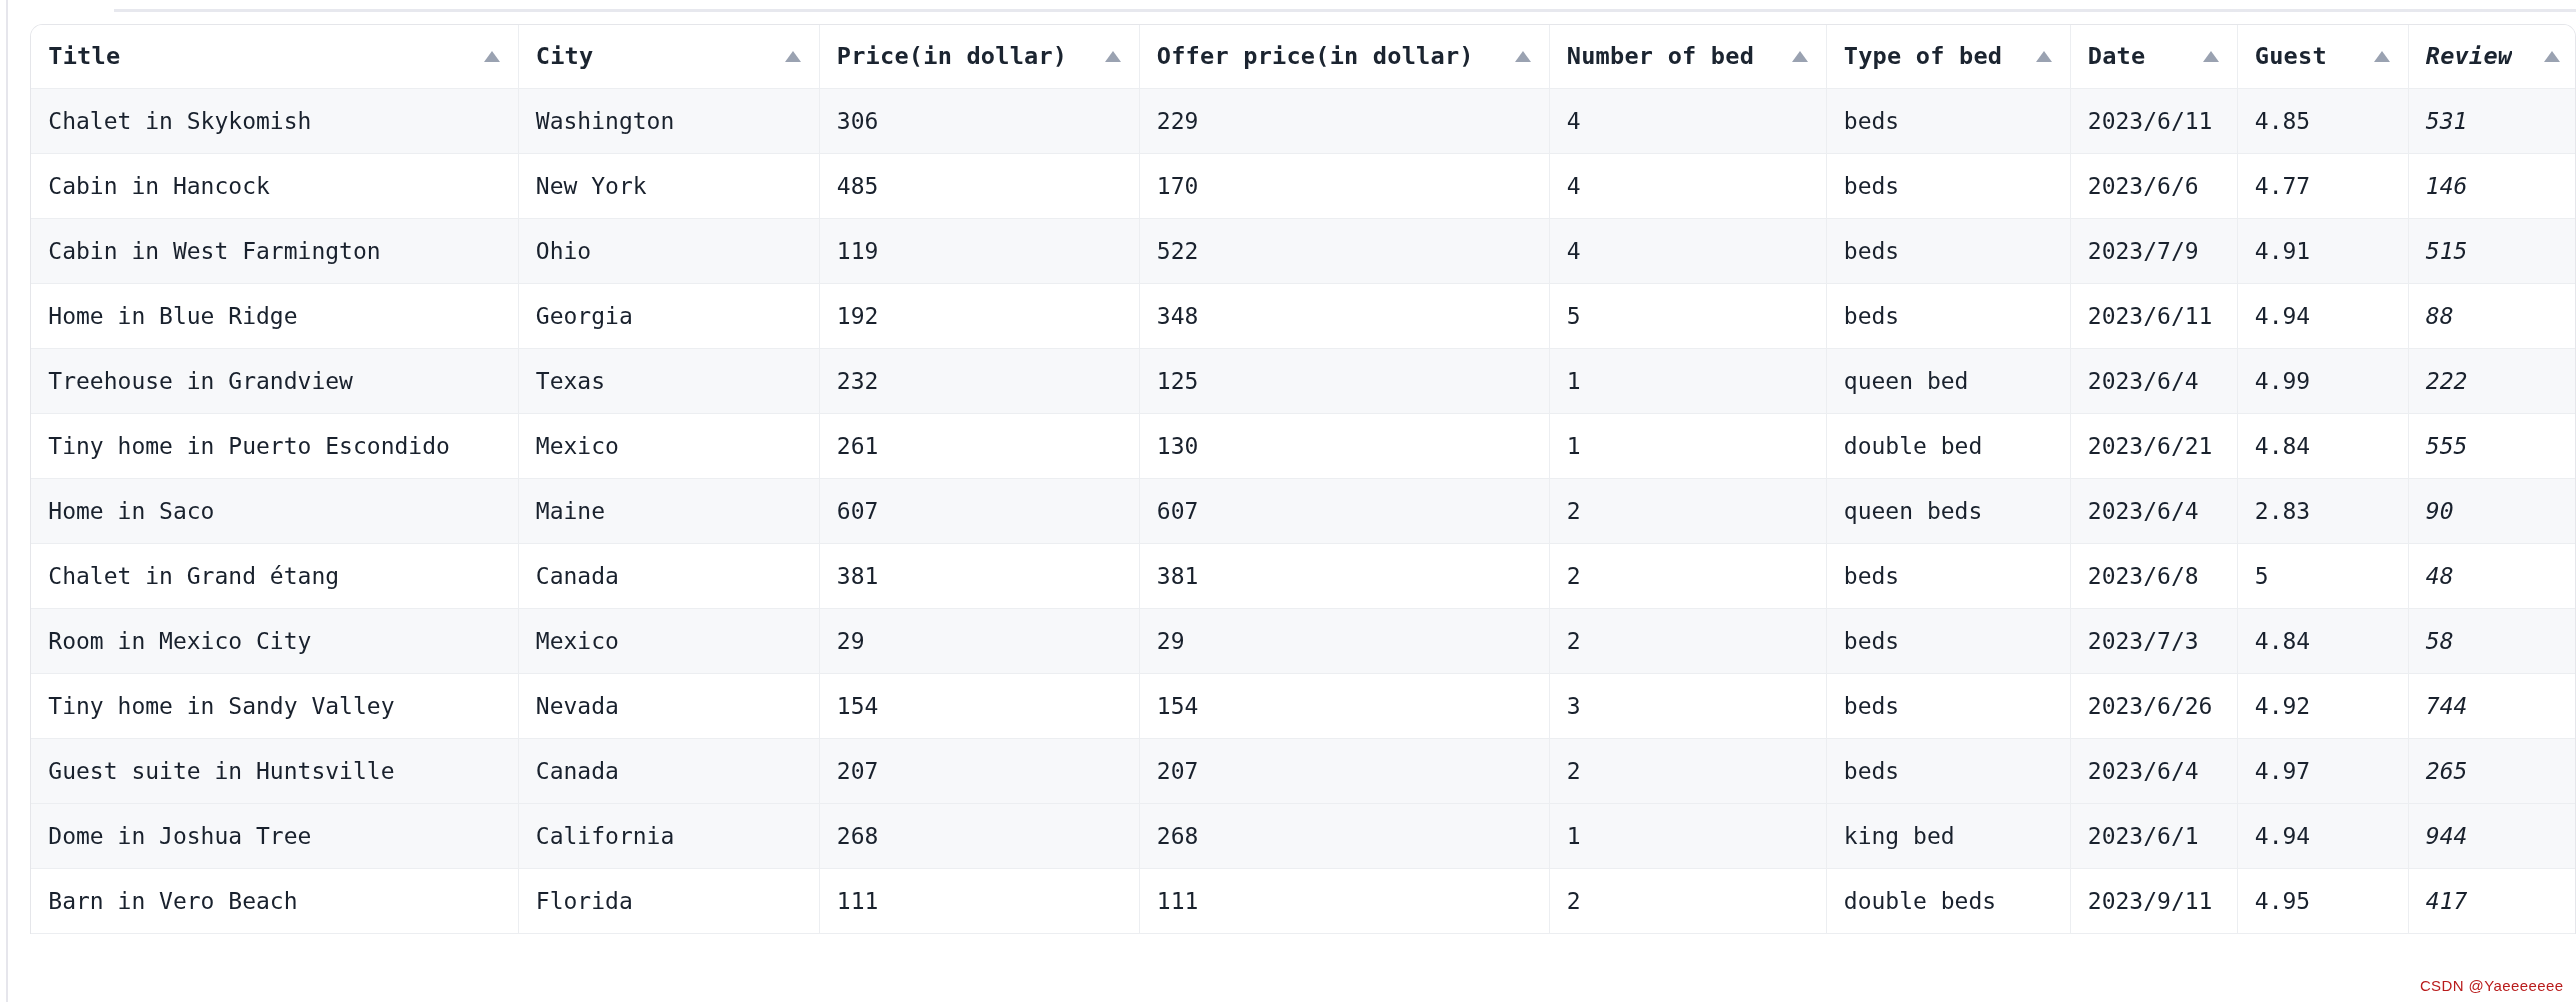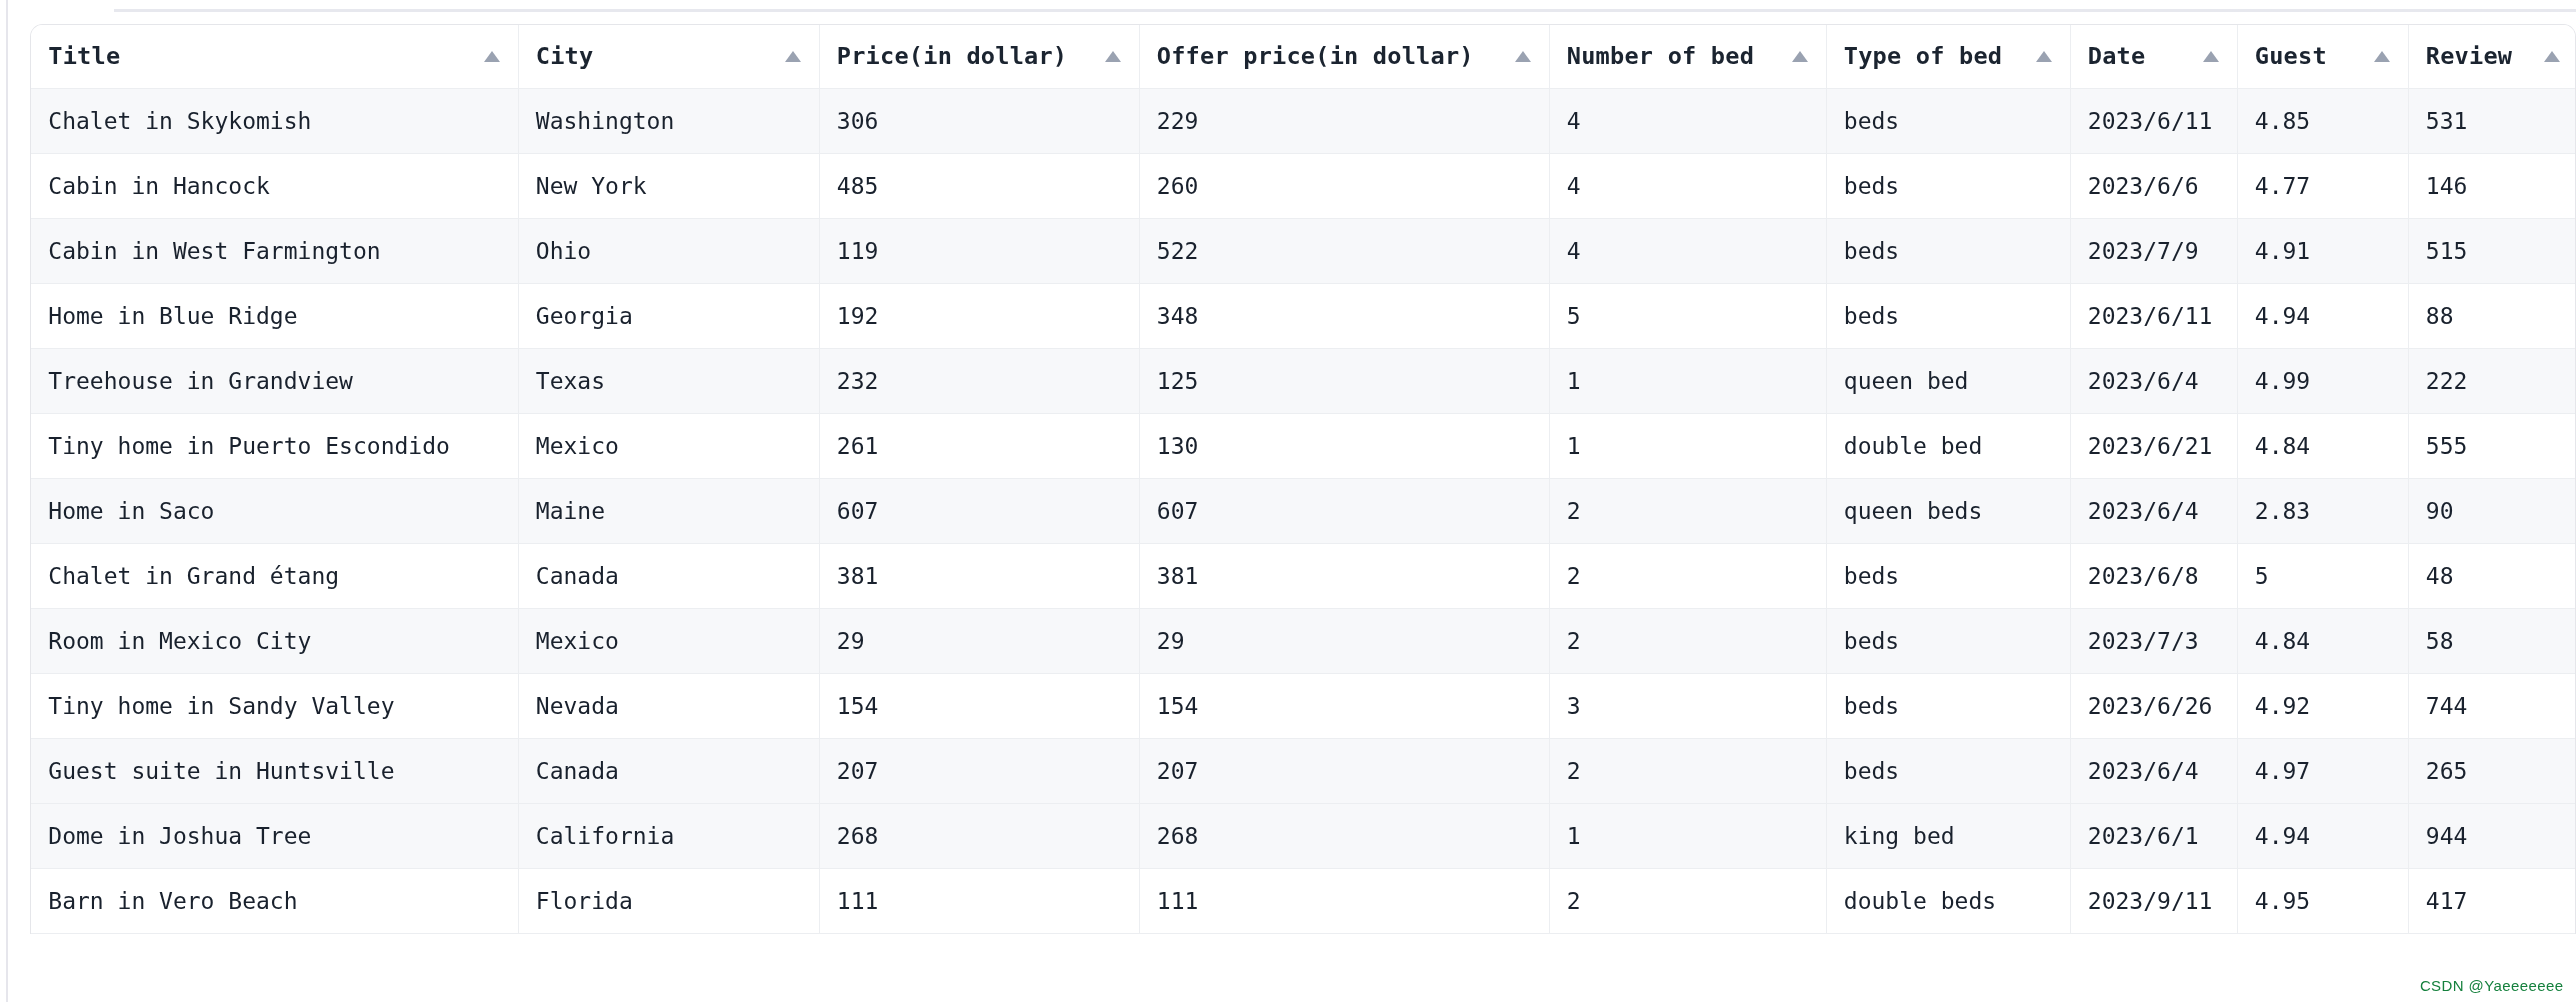--- a/index.html
+++ b/index.html
@@ -61,21 +61,21 @@
     border-bottom: 1.6px solid #eceef1;
     padding: 0 17.3px;
     text-align: left;
     vertical-align: middle;
     font-weight: normal;
     color: #1b2430;
     white-space: nowrap;
     overflow: hidden;
   }
   table.data-grid th:last-child,
-  table.data-grid td:last-child { border-right: none; }
+  table.data-grid td:last-child { border-right: none; font-style: italic; }
 
   table.data-grid thead th {
     height: 64px;
     background: #ffffff;
     font-size: 23.6px;
     font-weight: bold;
     letter-spacing: 0.2px;
     position: relative;
   }
   .th-inner {
@@ -115,21 +115,21 @@
   col.c-date    { width: 167px; }
   col.c-rating  { width: 171px; }
   col.c-review  { width: 169px; }
 
   #watermark {
     position: absolute;
     right: 12.6px;
     bottom: 9.4px;
     font-family: "Liberation Sans", sans-serif;
     font-size: 15px;
-    color: #15803d;
+    color: #b91c1c;
     letter-spacing: 0.4px;
     pointer-events: none;
     margin-top: 48px;
   }
 </style>
 </head>
 <body>
 
 <div id="page-left-rule"></div>
 <div id="above-panel-edge"></div>
@@ -214,21 +214,21 @@
           <td>4</td>
           <td>beds</td>
           <td>2023/6/11</td>
           <td>4.85</td>
           <td>531</td>
         </tr>
         <tr class="even">
           <td>Cabin in Hancock</td>
           <td>New York</td>
           <td>485</td>
-          <td>260</td>
+          <td>170</td>
           <td>4</td>
           <td>beds</td>
           <td>2023/6/6</td>
           <td>4.77</td>
           <td>146</td>
         </tr>
         <tr class="odd">
           <td>Cabin in West Farmington</td>
           <td>Ohio</td>
           <td>119</td>

